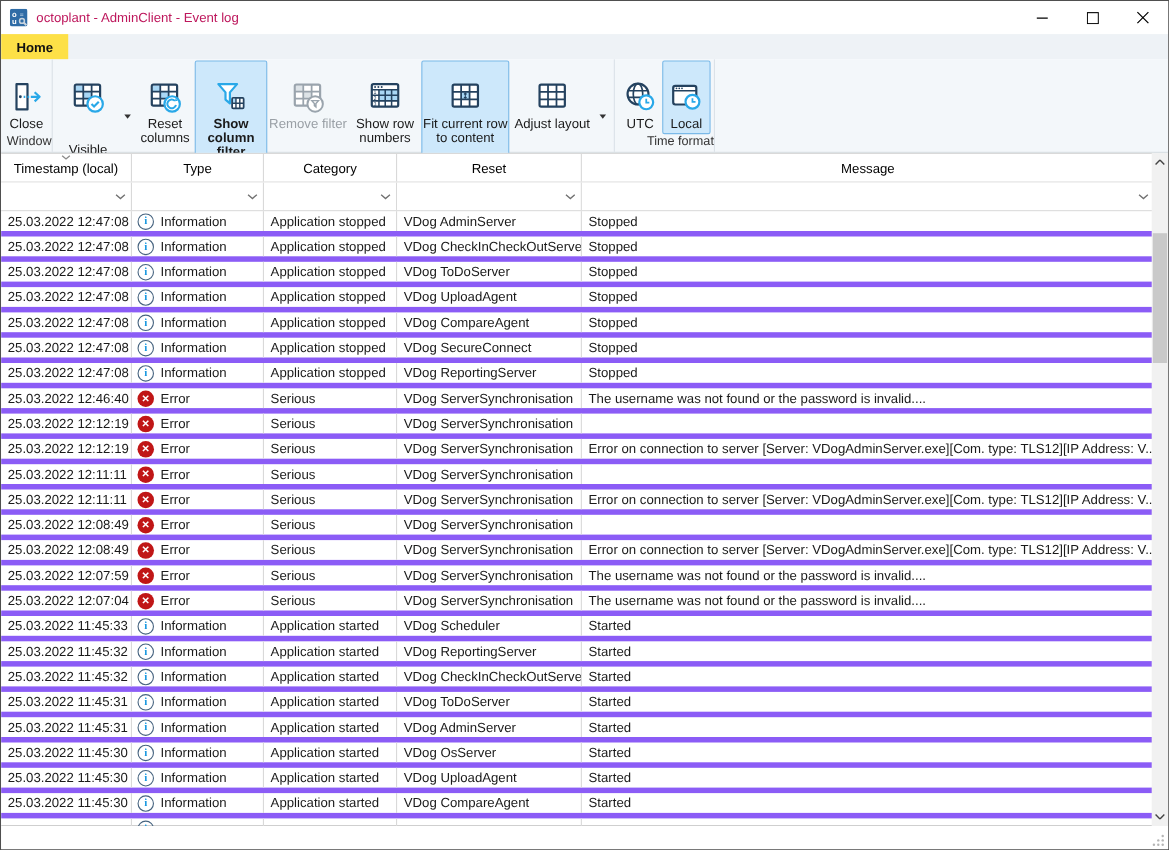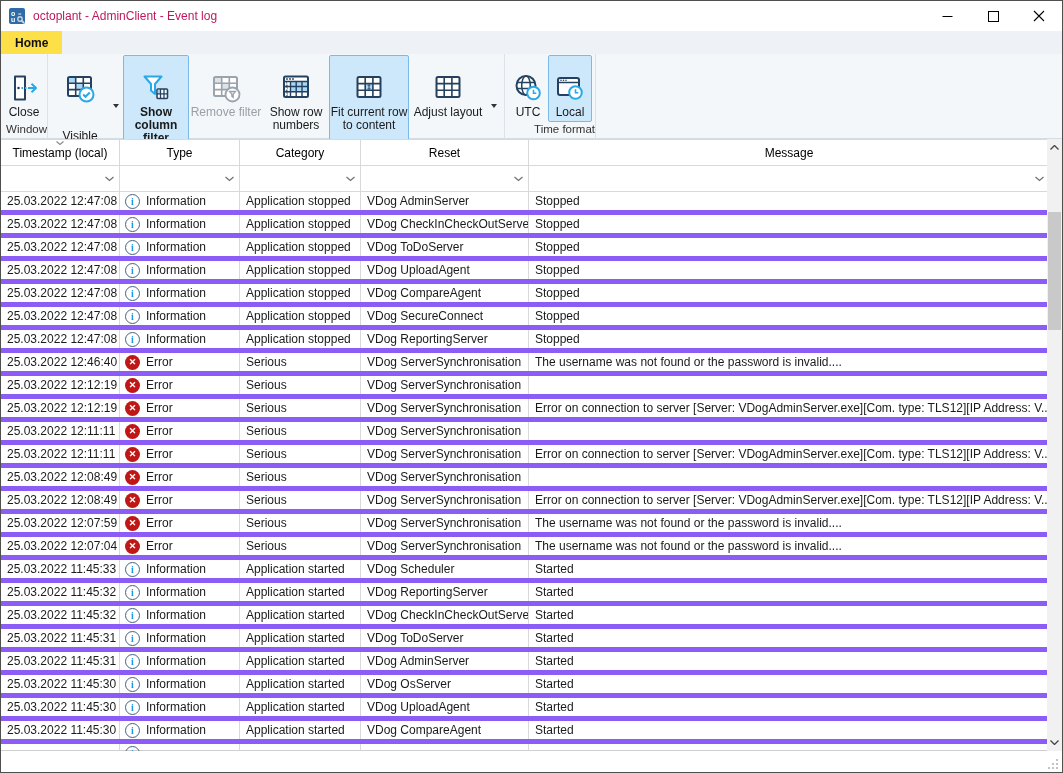--- a/index.html
+++ b/index.html
@@ -142,20 +142,34 @@
               <circle cx="22.5" cy="22.5" r="7" fill="#fff" stroke="#29a8e8" stroke-width="2"></circle>
               <path d="M19.2 22.5 l2.3 2.3 l4.3 -4.3" fill="none" stroke="#29a8e8" stroke-width="2"></path>
             </svg>
           </span>
           <span class="rlabel">Visible columns</span>
         </div>
         <div class="droparrow">
             <i></i>
           </div>
 
+        <div class="rbtn" style="width:54px;">
+          <span class="ricon">
+            <svg width="32" height="32" viewBox="0 0 32 32">
+              <rect x="4" y="5" width="23" height="19" rx="1.5" fill="#fff" stroke="#24425f" stroke-width="2"></rect>
+              <rect x="5" y="6" width="7" height="5.5" fill="#a9d7f5"></rect>
+              <rect x="12" y="11.5" width="7.5" height="6" fill="#a9d7f5"></rect>
+              <path d="M11.7 5 V24 M19.3 5 V24 M4 11.3 H27 M4 17.6 H27" stroke="#24425f" stroke-width="1.6"></path>
+              <circle cx="22.5" cy="22.5" r="7" fill="#fff" stroke="#29a8e8" stroke-width="2"></circle>
+              <path d="M26 23.5 a4 4 0 1 1 -1 -3.8" fill="none" stroke="#29a8e8" stroke-width="1.8"></path>
+              <path d="M25.5 17.3 l-0.3 2.7 l2.6 -0.4 z" fill="#29a8e8"></path>
+            </svg>
+          </span>
+          <span class="rlabel">Reset columns</span>
+        </div>
 
         <div class="rbtn active" style="width:66px;font-weight:bold;">
           <span class="ricon">
             <svg width="32" height="32" viewBox="0 0 32 32">
               <path d="M4.5 4.5 h17 l-6.5 7.5 v10 l-4 -3.5 v-6.5 z" fill="#fff" stroke="#29a8e8" stroke-width="2" stroke-linejoin="round"></path>
               <rect x="17" y="17" width="10.5" height="9.5" rx="1" fill="#fff" stroke="#24425f" stroke-width="1.6"></rect>
               <rect x="17.8" y="17.8" width="3" height="3.5" fill="#a9d7f5"></rect>
               <path d="M20.5 17 V26.5 M24 17 V26.5 M17 21.8 H27.5" stroke="#24425f" stroke-width="1.3"></path>
             </svg>
           </span>

